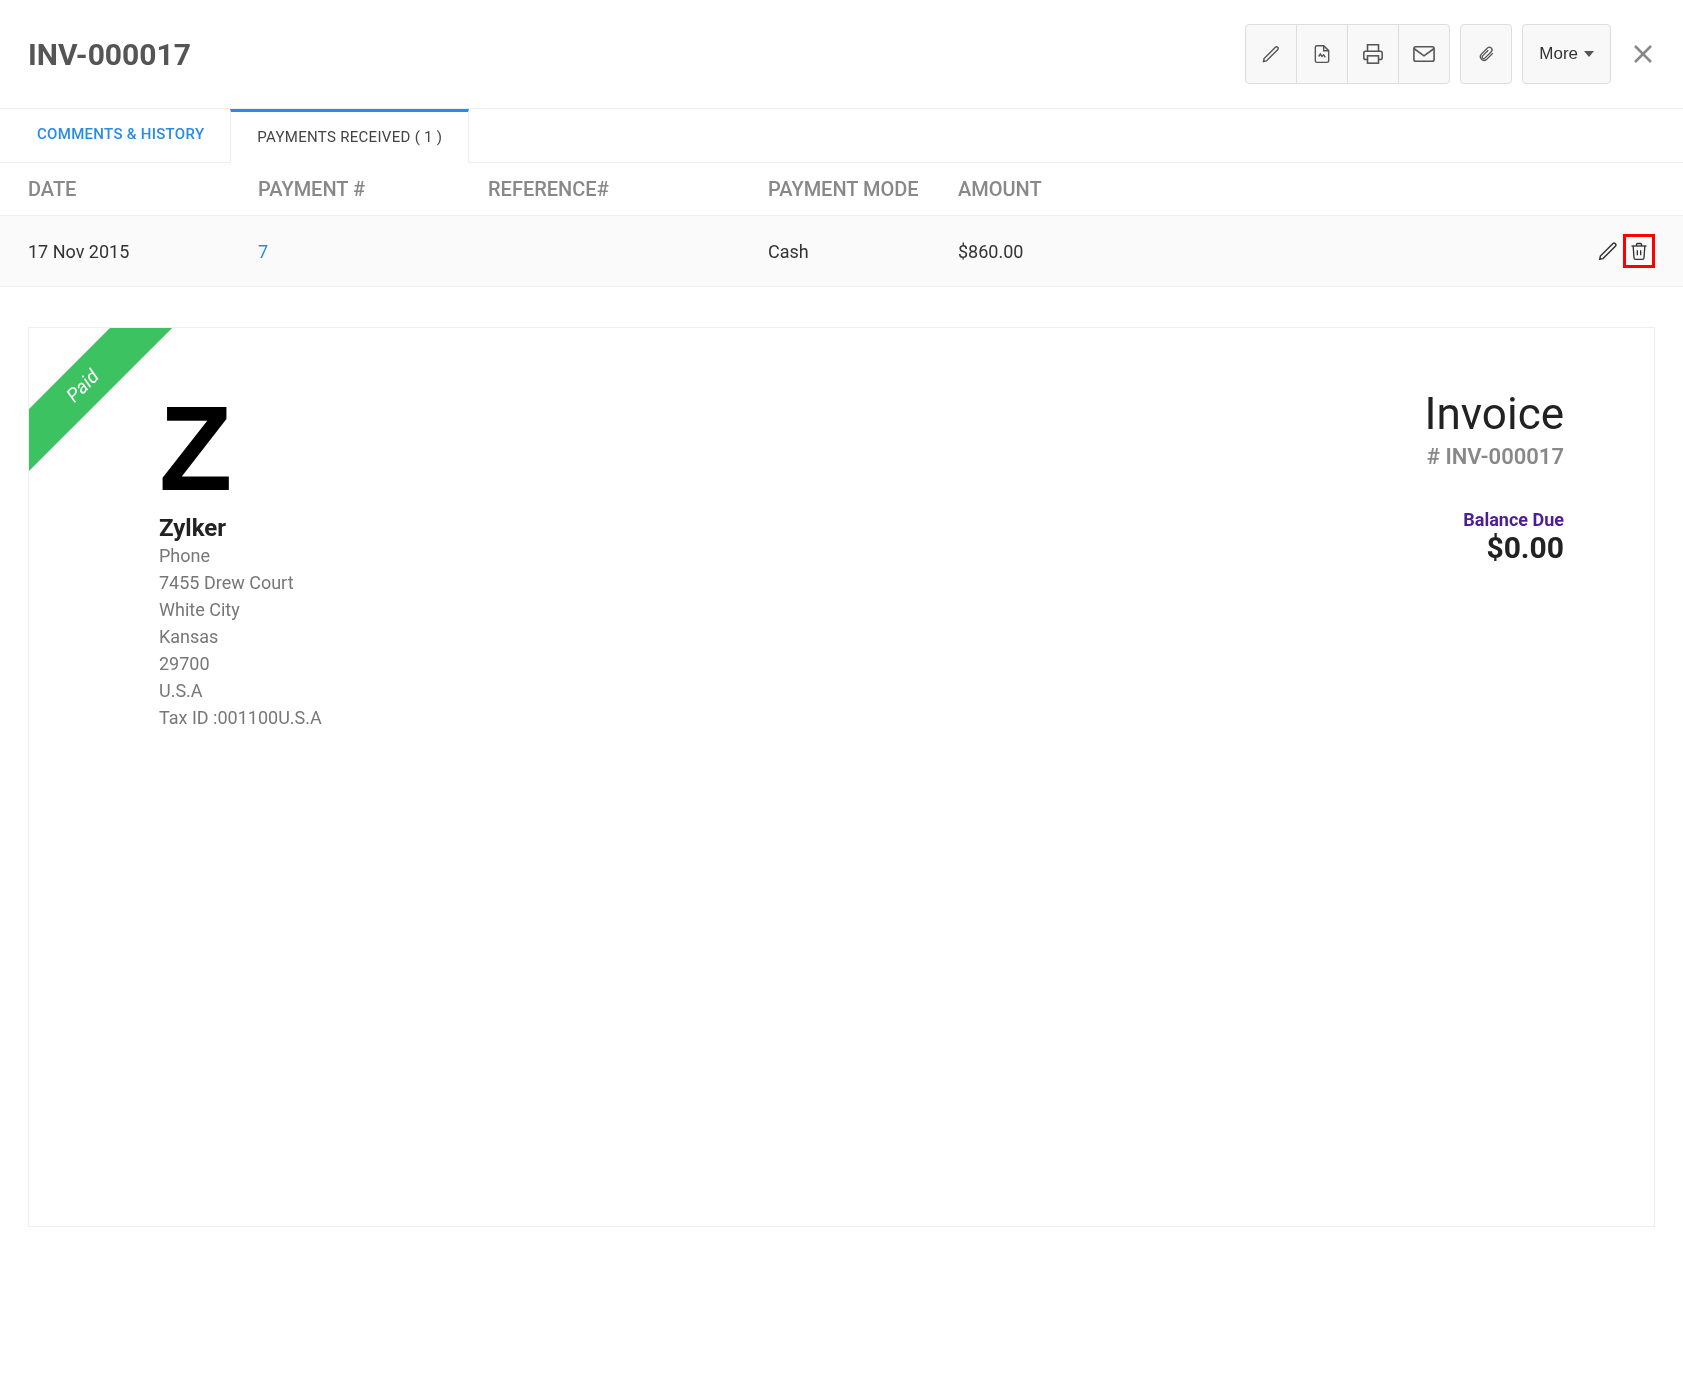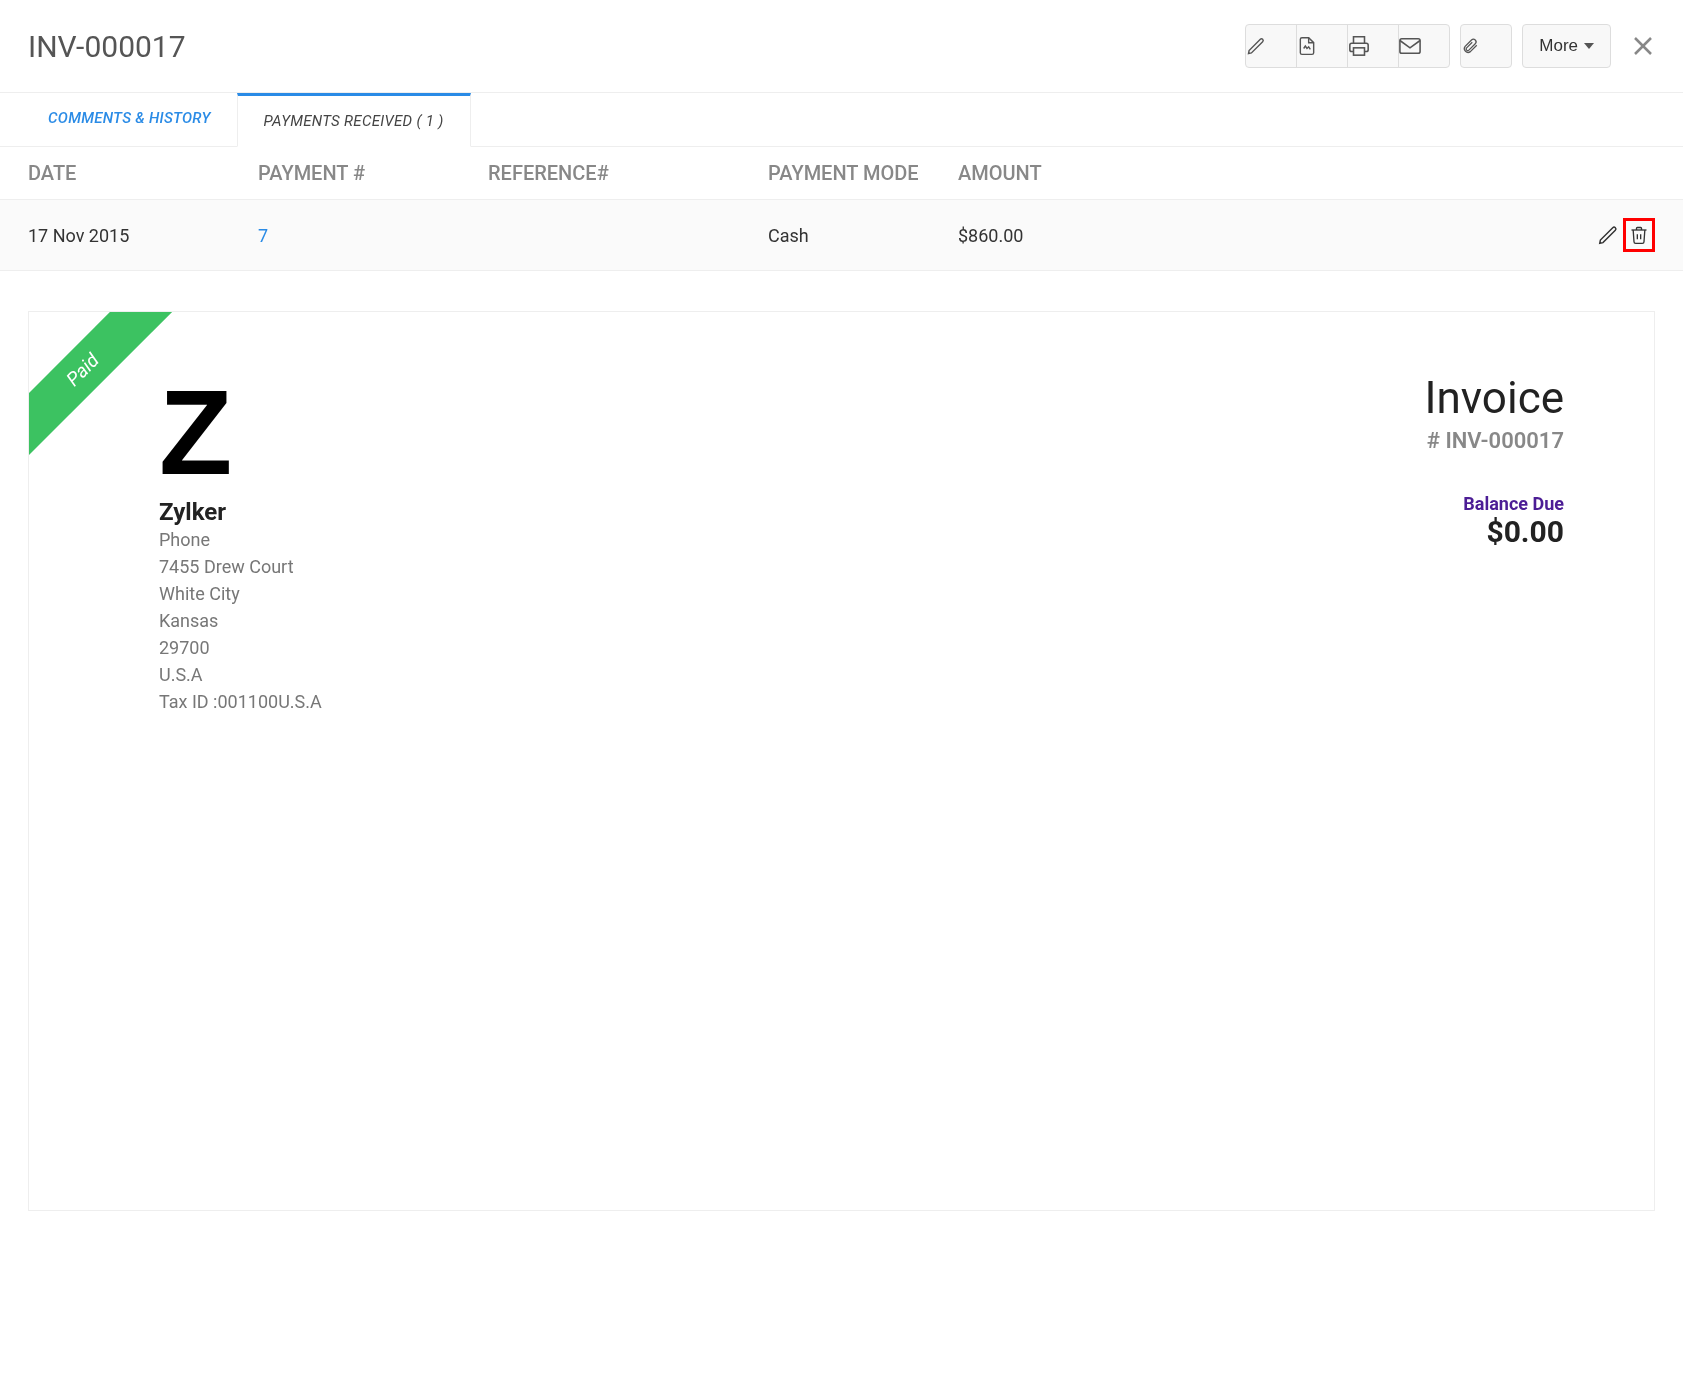--- a/index.html
+++ b/index.html
@@ -3,36 +3,36 @@
   <meta charset="utf-8">
   <style>
     * { box-sizing: border-box; margin: 0; padding: 0; }
     body { font-family: -apple-system, BlinkMacSystemFont, "Segoe UI", Roboto, Helvetica, Arial, sans-serif; color: #333; background: #fff; }
 
     .header {
       display: flex; justify-content: space-between; align-items: center;
       padding: 24px 28px 24px 28px;
       border-bottom: 1px solid #eee;
     }
-    .title { font-size: 30px; font-weight: 400; color: #555; }
+    .title { font-size: 30px; font-weight: 700; color: #555; }
     .toolbar { display: flex; gap: 10px; align-items: center; }
     .btn-group { display: flex; }
     .btn {
-      background: #f8f8f8; border: 1px solid #ddd; height: 44px; min-width: 52px;
-      display: flex; align-items: center; cursor: pointer;
+      background: #f8f8f8; border: 1px solid #ddd; height: 60px; min-width: 52px;
+      display: flex; align-items: center; justify-content: center; cursor: pointer;
       color: #555;
     }
     .btn-group .btn { border-radius: 0; margin-left: -1px; }
     .btn-group .btn:first-child { border-top-left-radius: 4px; border-bottom-left-radius: 4px; margin-left: 0; }
     .btn-group .btn:last-child { border-top-right-radius: 4px; border-bottom-right-radius: 4px; }
     .btn-single { border-radius: 4px; }
     .btn-more { padding: 0 16px; font-size: 17px; color: #333; }
     .close-x { font-size: 32px; color: #888; cursor: pointer; margin-left: 10px; line-height: 1; }
 
-    .tabs { display: flex; border-bottom: 1px solid #eee; padding-left: 22px; font-style: italic; }
+    .tabs { display: flex; border-bottom: 1px solid #eee; padding-left: 11px; }
     .tab {
       padding: 16px 26px; font-size: 15px; color: #444; cursor: pointer; position: relative;
       letter-spacing: 0.3px;
     }
     .tab.link { color: #2a8be6; font-weight: 500; }
     .tab.active {
       border: 1px solid #eee; border-bottom: 1px solid #fff; margin-bottom: -1px;
       border-top: 3px solid #2a8be6;
     }
 

